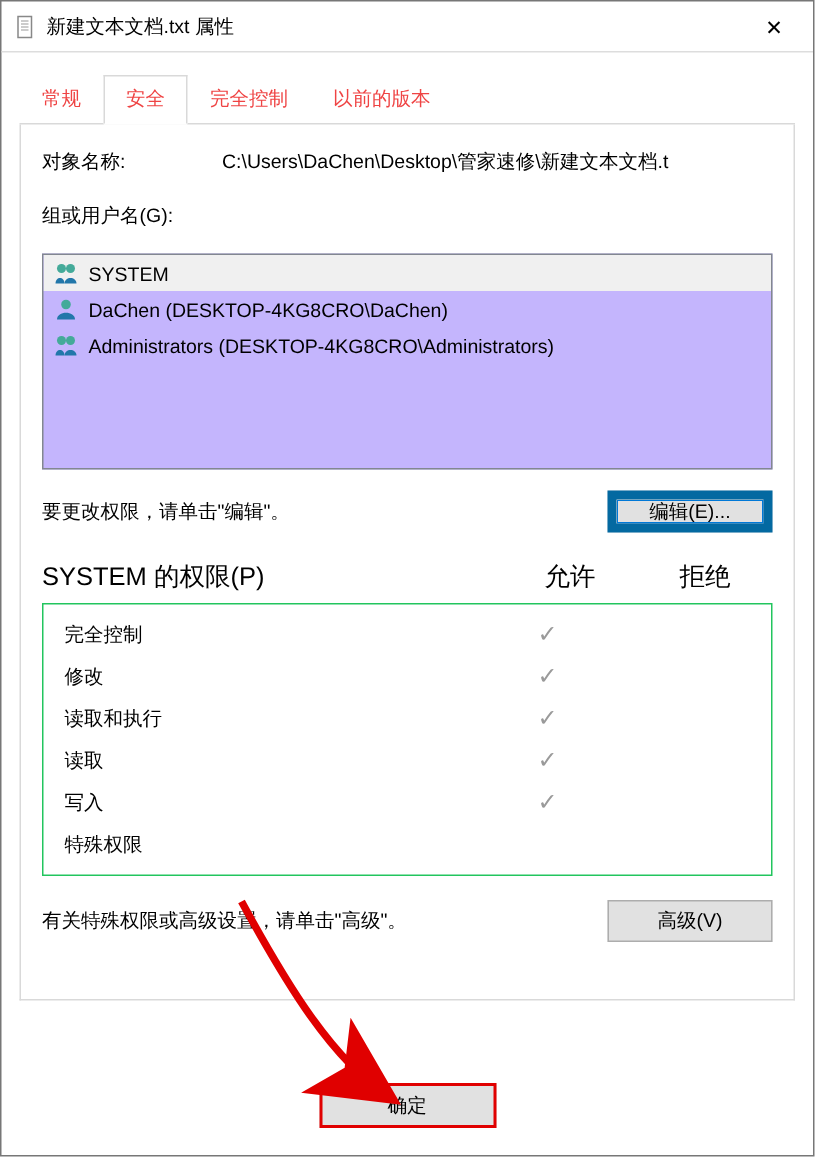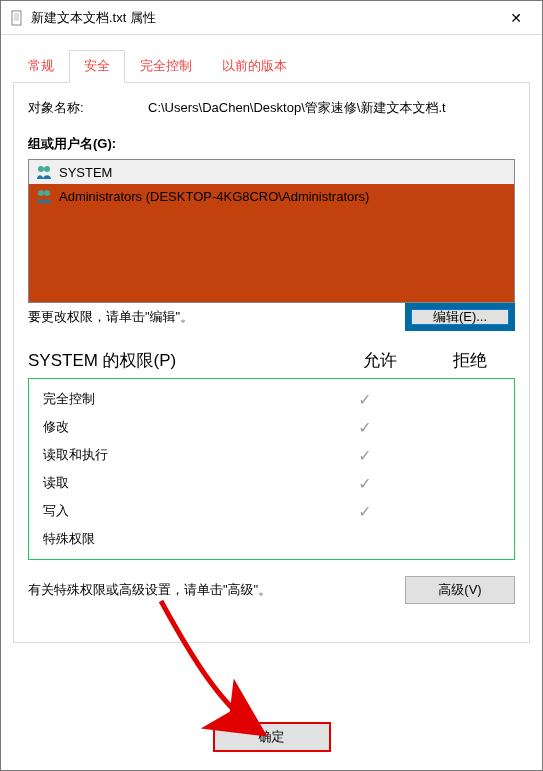--- a/index.html
+++ b/index.html
@@ -63,26 +63,27 @@
     background: #fff;
   }
   .panel {
     border: 1px solid #d9d9d9;
     border-top: none;
     padding: 16px 14px 28px 14px;
   }
   .row { display:flex; align-items:flex-start; margin-bottom: 18px; }
   .row .label { width: 120px; font-size: 13px; }
   .row .value { flex:1; font-size: 13px; word-break: break-all; }
-  .section-label { font-size: 13px; margin-bottom: 6px; font-weight: bold; }
+  .section-label { font-size: 13px; margin-bottom: 16px; }
   .listbox {
     border: 1px solid #828790;
     height: 144px;
     overflow:auto;
-    background:#c2410c;
+    background:#c4b5fd;
+    margin-bottom: 14px;
   }
   .list-item {
     display:flex; align-items:center;
     padding: 2px 6px;
     font-size: 13px;
     height: 24px;
   }
   .list-item.selected { background: #f0f0f0; }
   .user-icon { width:18px; height:18px; margin-right:6px; display:inline-flex; }
   .user-icon svg { width:18px; height:18px; }
@@ -207,20 +208,29 @@
                 <circle cx="12" cy="6" r="3" fill="#4a9"></circle>
                 <path d="M2,16 C2,11 8,11 8,16 Z" fill="#27a"></path>
                 <path d="M8,16 C8,11 16,11 16,16 Z" fill="#27a"></path>
               </svg>
             </span>
             <span>SYSTEM</span>
           </div>
           <div class="list-item">
             <span class="user-icon">
               <svg viewBox="0 0 18 18">
+                <circle cx="9" cy="6" r="3.2" fill="#4a9"></circle>
+                <path d="M3,16 C3,10 15,10 15,16 Z" fill="#27a"></path>
+              </svg>
+            </span>
+            <span>DaChen (DESKTOP-4KG8CRO\DaChen)</span>
+          </div>
+          <div class="list-item">
+            <span class="user-icon">
+              <svg viewBox="0 0 18 18">
                 <circle cx="6" cy="6" r="3" fill="#4a9"></circle>
                 <circle cx="12" cy="6" r="3" fill="#4a9"></circle>
                 <path d="M2,16 C2,11 8,11 8,16 Z" fill="#27a"></path>
                 <path d="M8,16 C8,11 16,11 16,16 Z" fill="#27a"></path>
               </svg>
             </span>
             <span>Administrators (DESKTOP-4KG8CRO\Administrators)</span>
           </div>
         </div>
 

